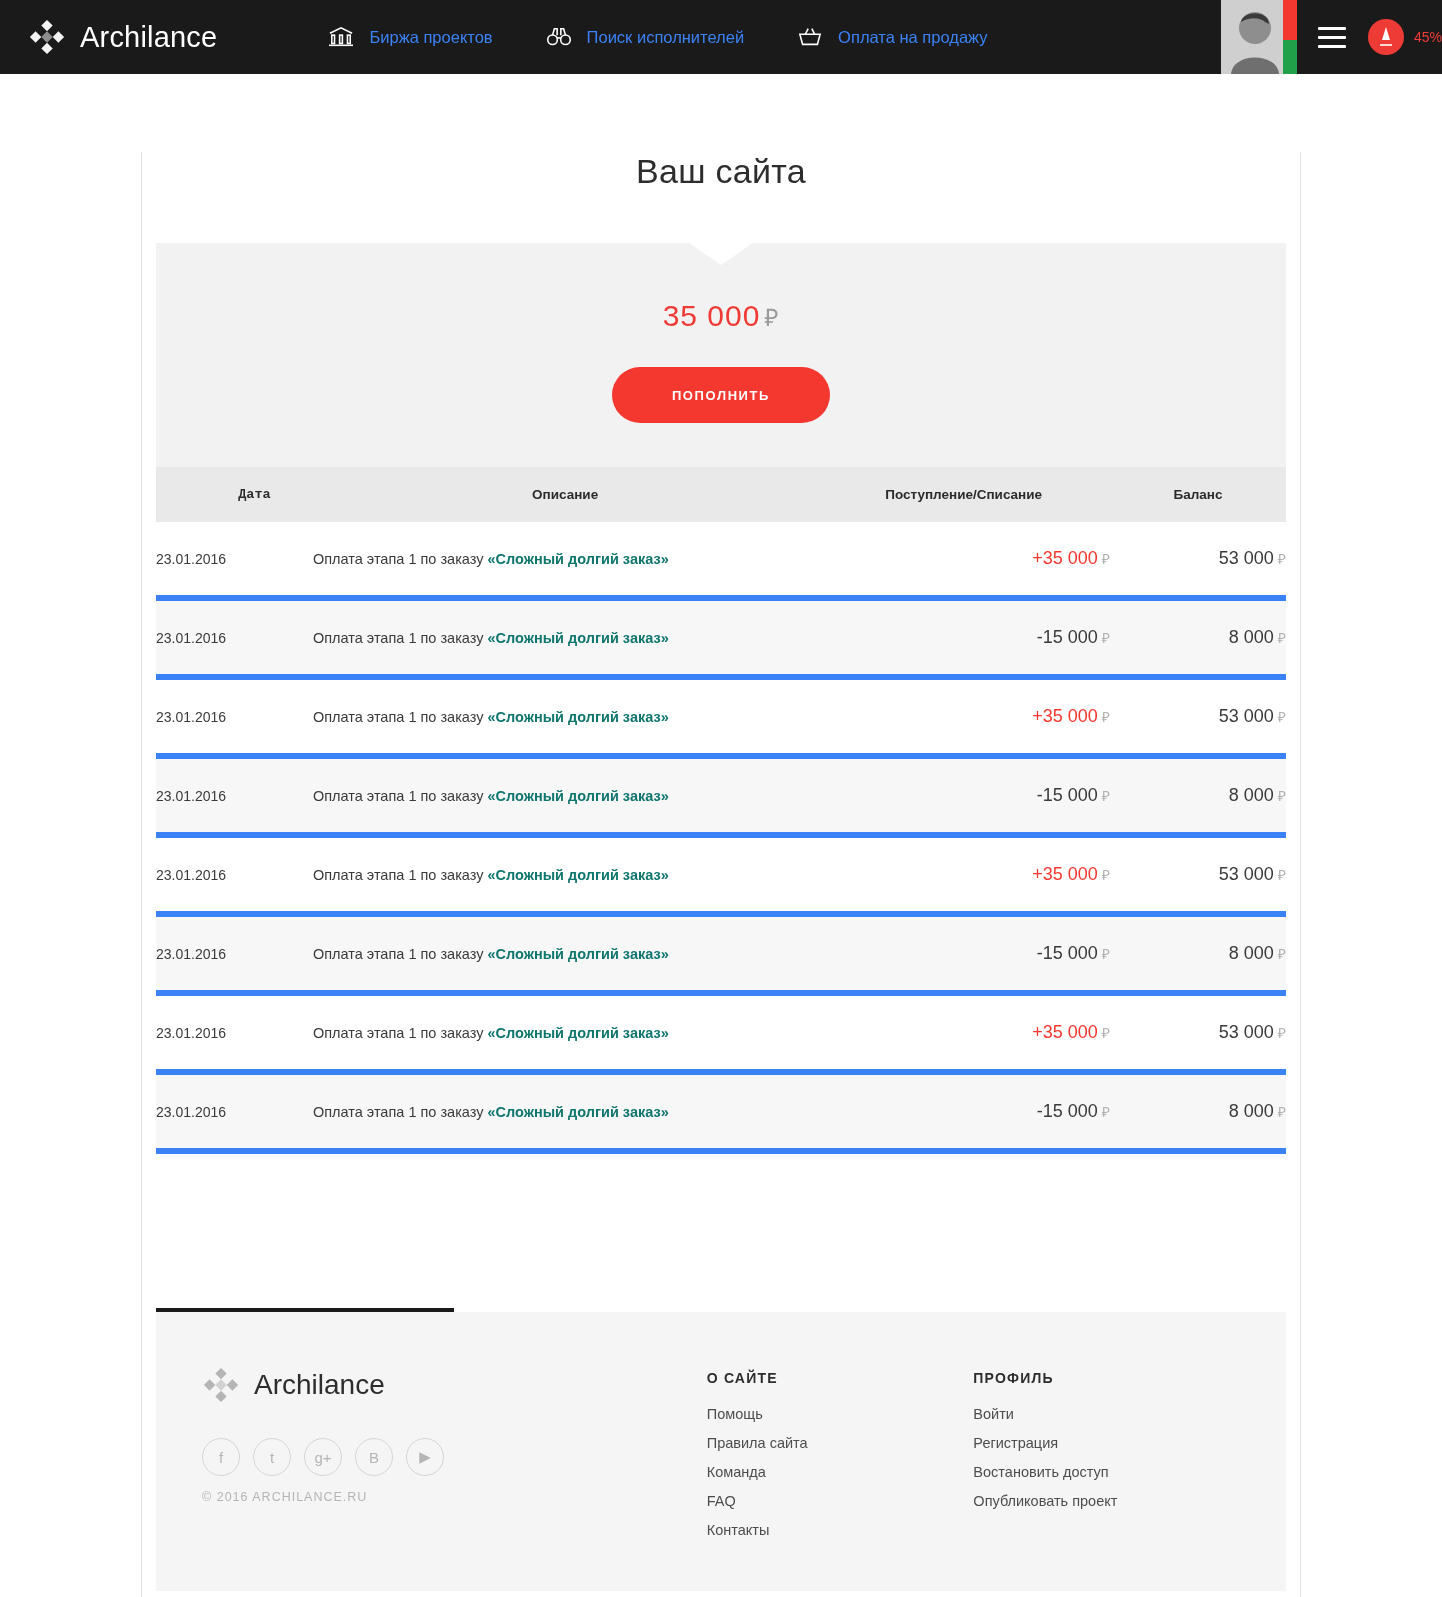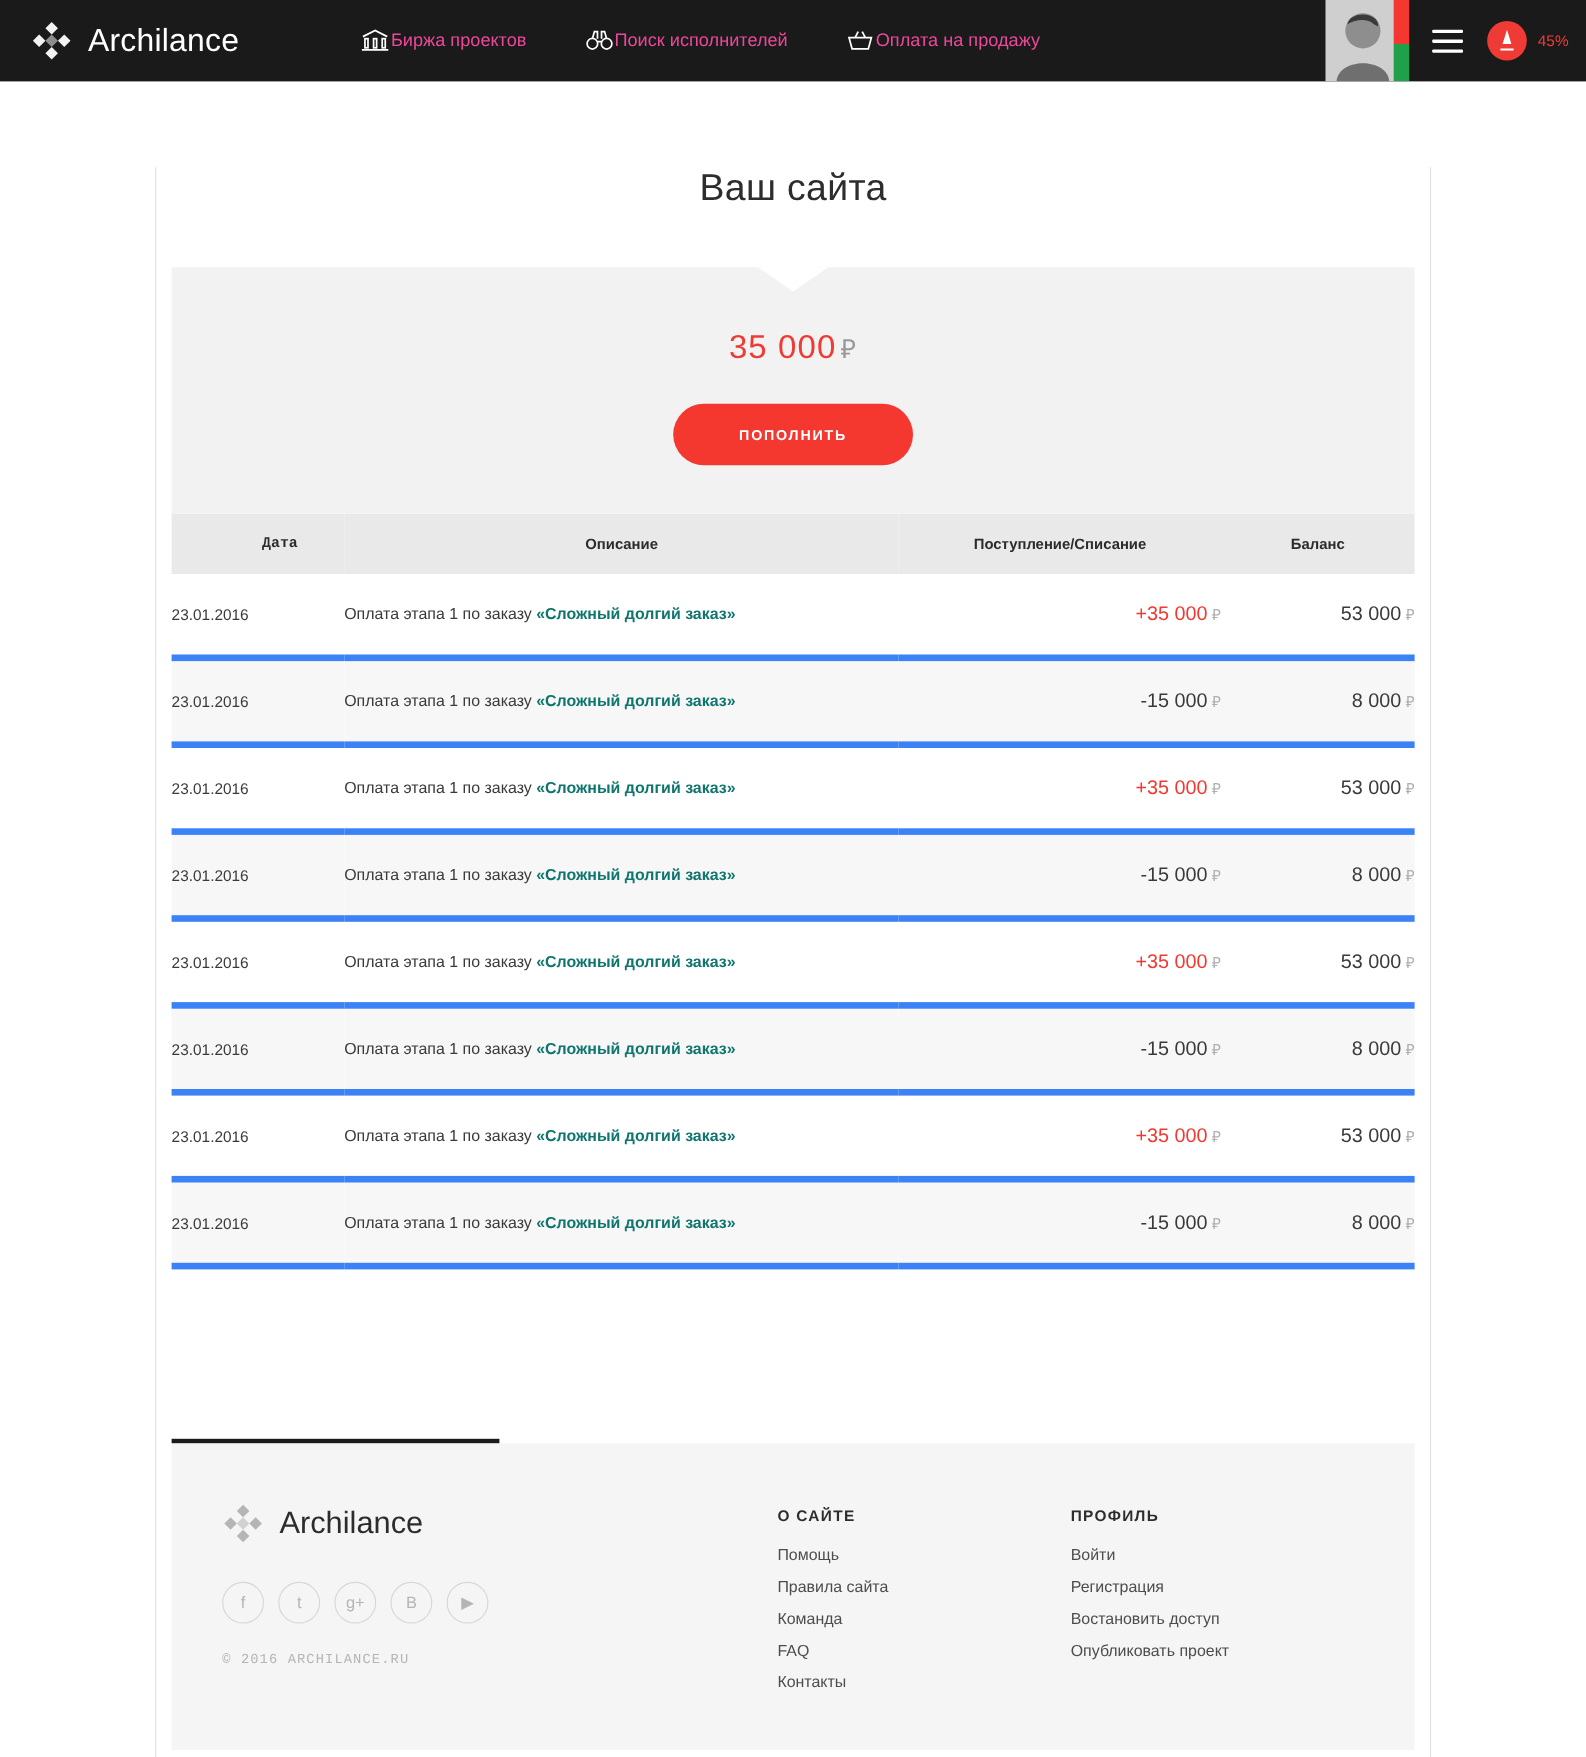--- a/index.html
+++ b/index.html
@@ -39,21 +39,22 @@
   }
   .main-nav {
     display: flex;
     align-items: center;
     margin-left: 110px;
     gap: 52px;
   }
   .nav-item {
     display: flex;
     align-items: center;
-    color: #ec4899;
+    gap: 14px;
+    color: #3b82f6;
     font-size: 16.5px;
     cursor: pointer;
     white-space: nowrap;
   }
   .nav-ico { width: 28px; height: 24px; display: block; }
   .header-right {
     position: absolute;
     right: 0; top: 0;
     height: 74px;
     display: flex;
@@ -79,21 +80,20 @@
   .burger span {
     display: block;
     width: 28px; height: 3px;
     background: #ffffff;
     border-radius: 1px;
   }
   .progress-zone {
     display: flex;
     align-items: center;
     gap: 9px;
-    padding-right: 16px;
   }
   .progress-circle {
     width: 38px; height: 38px;
     position: relative;
   }
   .pct {
     color: #ef3b36;
     font-size: 14px;
   }
 
@@ -248,25 +248,24 @@
     width: 38px; height: 38px;
     border-radius: 50%;
     border: 1px solid #d6d6d6;
     color: #b5b5b5;
     display: flex; align-items: center; justify-content: center;
     font-size: 15px;
     cursor: pointer;
     background: #f5f5f5;
   }
   .copyright {
-    margin-top: 26px;
+    margin-top: 14px;
     color: #b5b5b5;
     font-size: 12.5px;
     letter-spacing: 1px;
-    font-family: Liberation Mono, monospace;
   }
   .f-col { width: 280px; }
   .f-col h4 {
     margin: 4px 0 20px 0;
     font-size: 14px;
     letter-spacing: 1.2px;
     color: #2d2d2d;
     font-weight: 700;
   }
   .f-col a {

